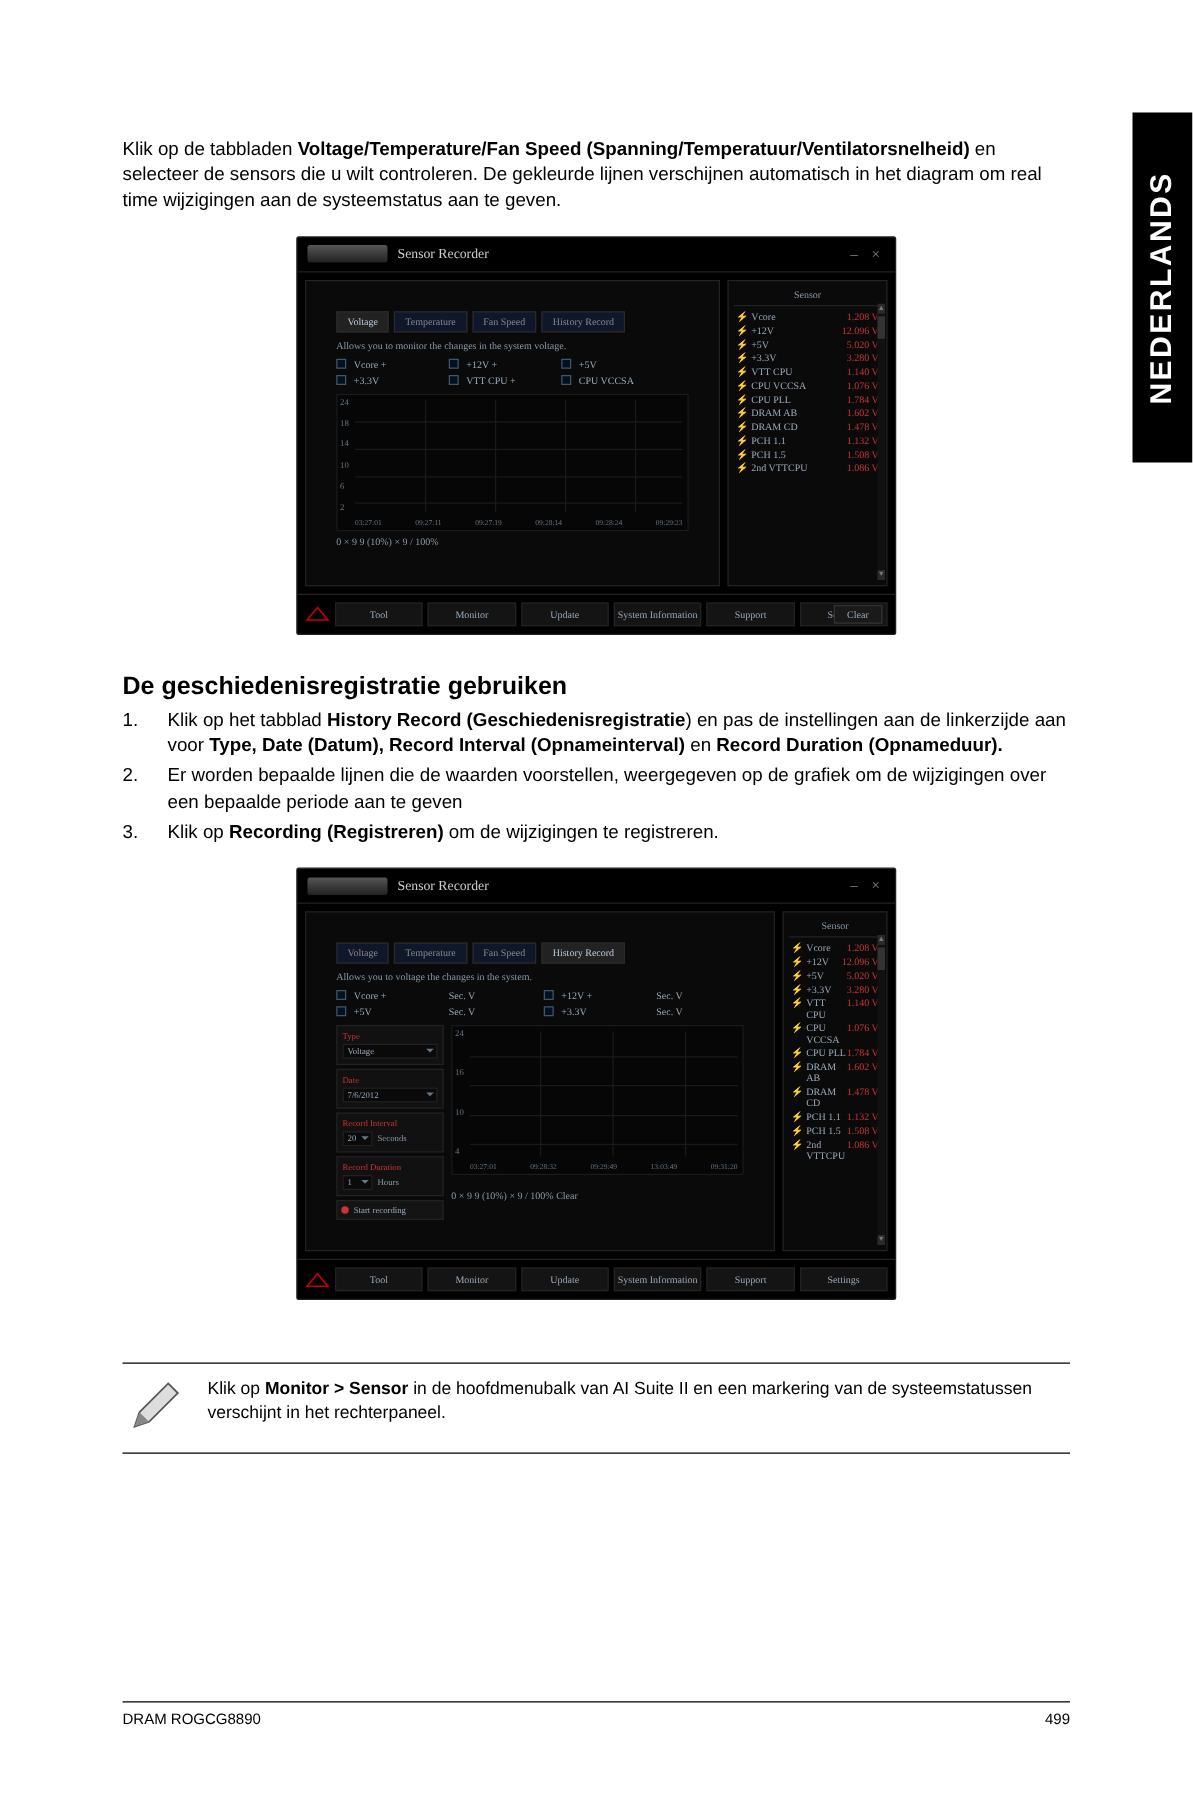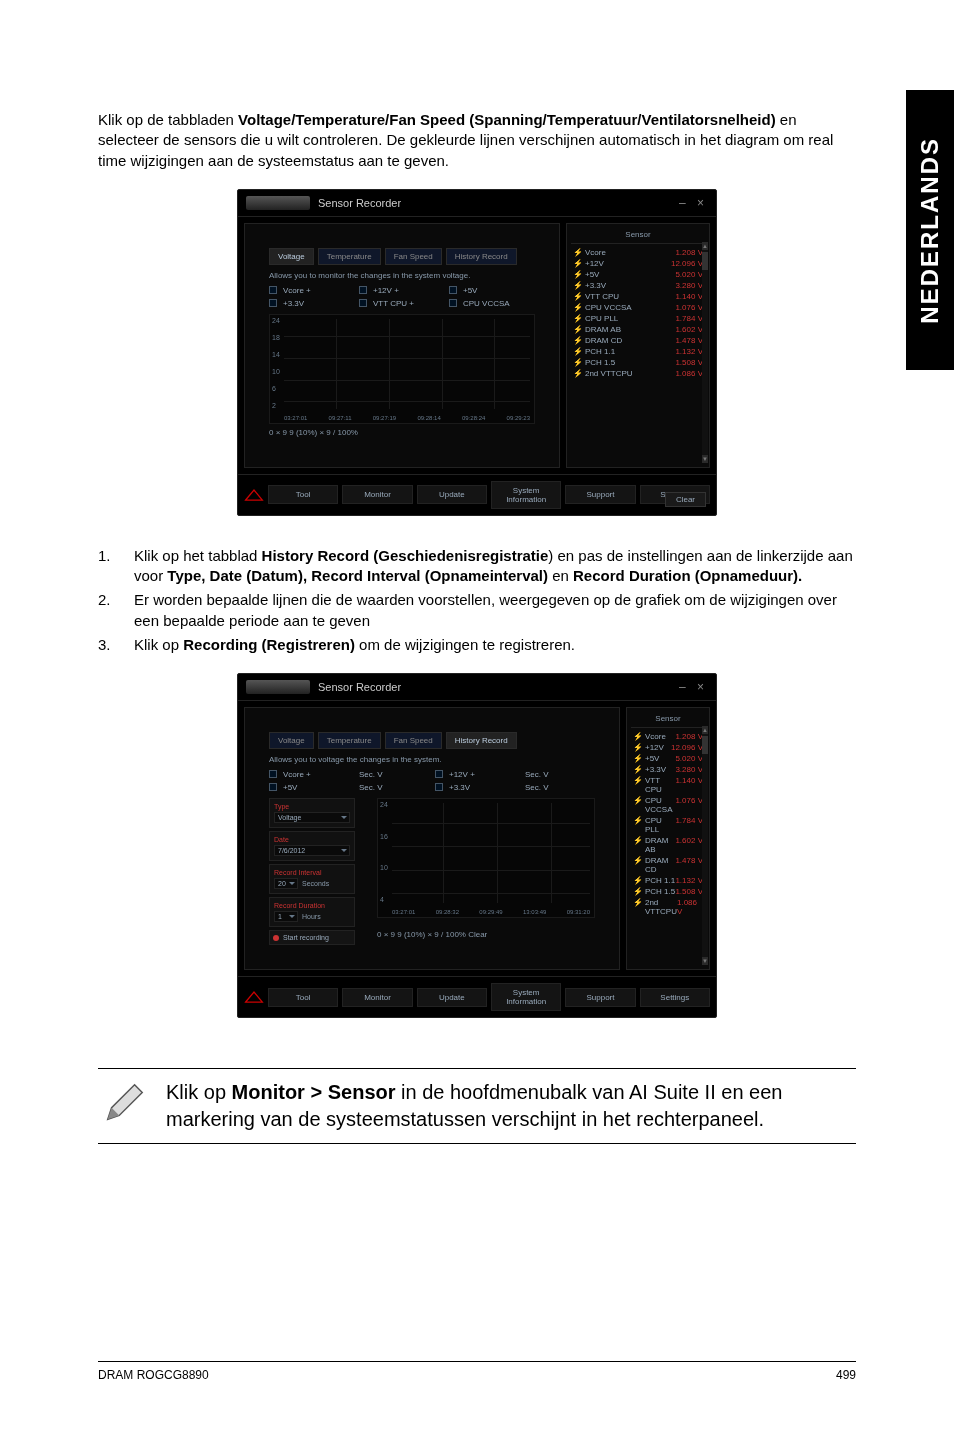--- a/index.html
+++ b/index.html
@@ -8,21 +8,21 @@
   .side-tab { position: absolute; right: 0; top: 90px; width: 48px; height: 280px; background: #000; color: #fff; display: flex; align-items: center; justify-content: center; }
   .side-tab span { writing-mode: vertical-rl; transform: rotate(180deg); font-weight: bold; font-size: 24px; letter-spacing: 2px; }
   h2 { font-size: 20px; font-weight: bold; margin-bottom: 6px; }
   p.body { font-size: 15px; line-height: 1.35; margin-bottom: 8px; }
   b { font-weight: bold; }
   ol { list-style: decimal; margin-left: 0; padding-left: 0; }
   ol li { font-size: 15px; line-height: 1.35; margin-bottom: 4px; display: flex; }
   ol li .num { width: 36px; flex: 0 0 36px; }
   ol li .txt { flex: 1; }
   .screenshot-wrap { display: flex; justify-content: center; margin: 18px 0 30px 0; }
-  .app { width: 480px; background: #000; border: 1px solid #222; border-radius: 2px; color: #9aa; font-size: 8px; position: relative; }
+  .app { width: 480px; background: #000; border: 1px solid #222; border-radius: 2px; color: #9aa; font-size: 8px; position: relative; font-family: Liberation Serif, serif; }
   .app-titlebar { display: flex; align-items: center; padding: 6px 8px; border-bottom: 1px solid #222; }
   .rog-badge { width: 64px; height: 14px; margin-right: 8px; background: linear-gradient(#555,#222); border-radius: 2px; }
   .app-title { color: #ccc; font-size: 11px; }
   .win-ctl { margin-left: auto; color: #888; font-size: 12px; letter-spacing: 4px; }
   .app-body { display: flex; padding: 6px; gap: 6px; }
   .app-left { flex: 1; background: #0a0a0a; border: 1px solid #222; padding: 24px; }
   .tabs { display: flex; gap: 4px; margin-bottom: 6px; }
   .tab { background: #0f172a; color: #888; padding: 3px 8px; border: 1px solid #2a2a2a; font-size: 8px; }
   .tab.active { background: #222; color: #bcd; }
   .desc { color: #89a; font-size: 8px; margin: 4px 0 6px 0; }
@@ -31,21 +31,21 @@
   .chk { width: 8px; height: 8px; border: 1px solid #456; background: #012; flex: 0 0 8px; }
   .sname { width: 70px; color: #9ab; }
   .chart { height: 110px; background: #060606; border: 1px solid #1a1a1a; position: relative; margin-bottom: 4px; }
   .grid-h { position: absolute; left: 14px; right: 4px; height: 1px; background: #1a1a1a; }
   .grid-v { position: absolute; top: 4px; bottom: 14px; width: 1px; background: #1a1a1a; }
   .yaxis { position: absolute; left: 2px; top: 2px; bottom: 14px; width: 12px; display: flex; flex-direction: column; justify-content: space-between; }
   .yaxis span { color: #678; font-size: 7px; }
   .xaxis { position: absolute; left: 14px; right: 4px; bottom: 2px; display: flex; justify-content: space-between; }
   .xaxis span { color: #678; font-size: 6px; }
   .clear-btn { position: absolute; right: 10px; bottom: 8px; background: #1a1a1a; color: #9ab; padding: 2px 10px; border: 1px solid #333; font-size: 8px; }
-  .app-right { width: 144px; background: #0a0a0a; border: 1px solid #222; padding: 4px; position: relative; }
+  .app-right { width: 128px; background: #0a0a0a; border: 1px solid #222; padding: 4px; position: relative; }
   .r-head { text-align: center; color: #89a; padding: 2px 0 4px 0; border-bottom: 1px solid #222; margin-bottom: 3px; font-size: 8px; }
   .r-row { display: flex; justify-content: space-between; padding: 1px 2px; }
   .r-row .lightning { color: #c33; margin-right: 2px; }
   .r-row .rname { color: #9ab; flex: 1; }
   .r-row .rval { color: #c33; }
   .scrollbar { position: absolute; right: 1px; top: 18px; bottom: 4px; width: 6px; background: #111; }
   .scroll-up, .scroll-dn { height: 8px; background: #2a2a2a; display: flex; align-items: center; justify-content: center; color: #777; font-size: 6px; }
   .scroll-thumb { position: absolute; left: 0; right: 0; top: 10px; height: 18px; background: #333; }
   .app-footer { display: flex; gap: 4px; padding: 6px; border-top: 1px solid #222; align-items: center; }
   .f-logo { width: 20px; height: 14px; }
@@ -53,25 +53,25 @@
   .f-btn { flex: 1; background: #141414; color: #9ab; text-align: center; padding: 4px 2px; border: 1px solid #222; font-size: 8px; }
   .hr-controls { display: flex; flex-direction: column; gap: 3px; width: 86px; }
   .hr-ctrl { background: #111; border: 1px solid #222; padding: 4px; }
   .hr-lbl { color: #c33; font-size: 7px; margin-bottom: 2px; }
   .hr-field { display: flex; gap: 4px; align-items: center; }
   .hr-sel { flex: 1; background: #0a0a0a; border: 1px solid #222; color: #9ab; font-size: 7px; padding: 1px 3px; position: relative; }
   .hr-sel::after { content: ""; position: absolute; right: 2px; top: 3px; border: 3px solid transparent; border-top-color: #678; }
   .hr-unit { color: #89a; font-size: 7px; }
   .hr-start { background: #141414; color: #9ab; padding: 3px; text-align: left; border: 1px solid #222; font-size: 7px; display: flex; align-items: center; gap: 4px; }
   .hr-dot { width: 6px; height: 6px; border-radius: 50%; background: #c33; }
-  .hr-right-col { flex: 1; display: flex; flex-direction: column; gap: 4px; margin-left: 16px; }
+  .hr-right-col { flex: 1; display: flex; flex-direction: column; gap: 4px; }
   .note { display: flex; gap: 18px; align-items: flex-start; border-top: 1px solid #000; border-bottom: 1px solid #000; padding: 10px 4px; margin: 50px 0 0 0; }
   .note-icon { width: 46px; flex: 0 0 46px; }
   .note-icon svg { width: 100%; height: auto; }
-  .note-text { font-size: 20px; line-height: 1.35; }
+  .note-text { font-size: 14px; line-height: 1.35; }
   .footer { position: absolute; left: 98px; right: 98px; bottom: 56px; display: flex; justify-content: space-between; border-top: 1px solid #000; padding-top: 6px; font-size: 12px; }
 </style>
 </head>
 <body>
 
 <div class="page">
 
   <div class="side-tab">
     <span>NEDERLANDS</span>
   </div>
@@ -226,20 +226,21 @@
         <div class="f-btn">Tool</div>
         <div class="f-btn">Monitor</div>
         <div class="f-btn">Update</div>
         <div class="f-btn">System Information</div>
         <div class="f-btn">Support</div>
         <div class="f-btn">Settings</div>
       </div>
     </div>
   </div>
 
+  <h2>De geschiedenisregistratie gebruiken</h2>
   <ol>
     <li>
       <span class="num">1.</span>
       <span class="txt">
         <span>Klik op het tabblad </span><b>History Record (Geschiedenisregistratie</b><span>) en pas de instellingen aan de linkerzijde aan voor </span><b>Type, Date (Datum), Record Interval (Opnameinterval)</b><span> en </span><b>Record Duration (Opnameduur).</b>
       </span>
     </li>
     <li>
       <span class="num">2.</span>
       <span class="txt">Er worden bepaalde lijnen die de waarden voorstellen, weergegeven op de grafiek om de wijzigingen over een bepaalde periode aan te geven</span>

